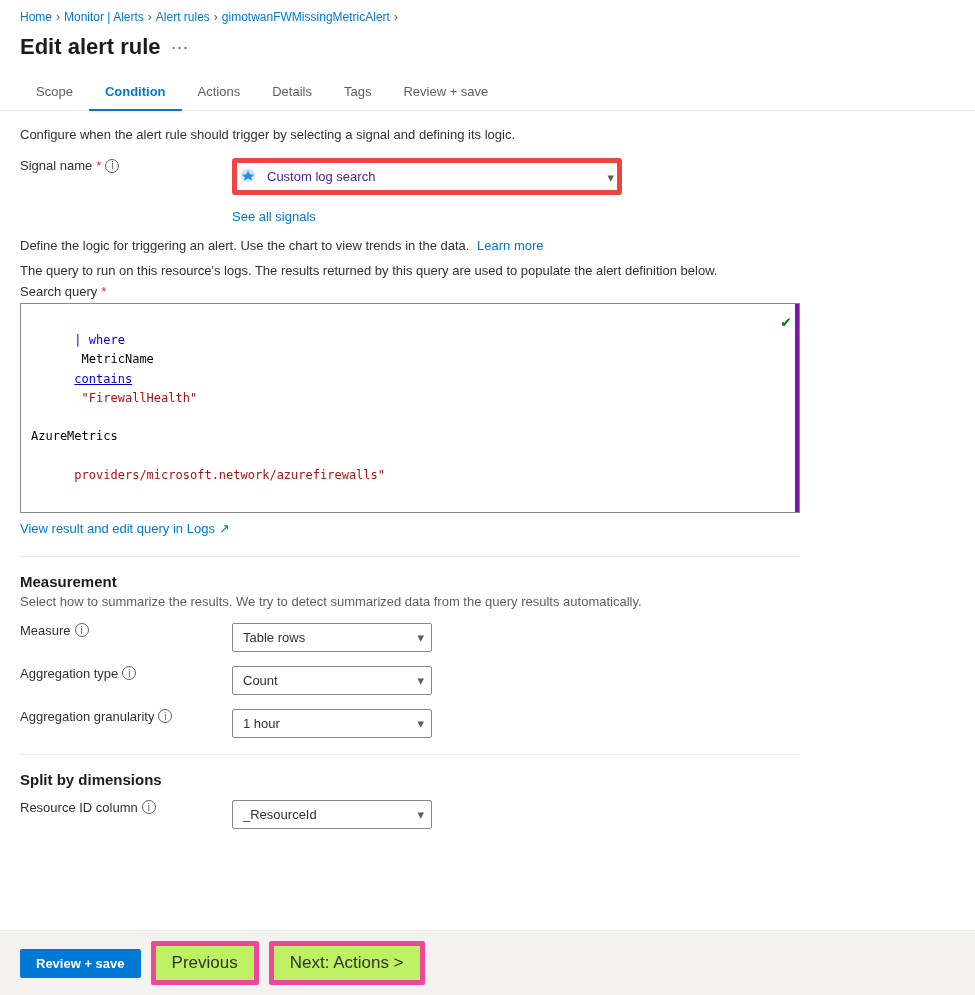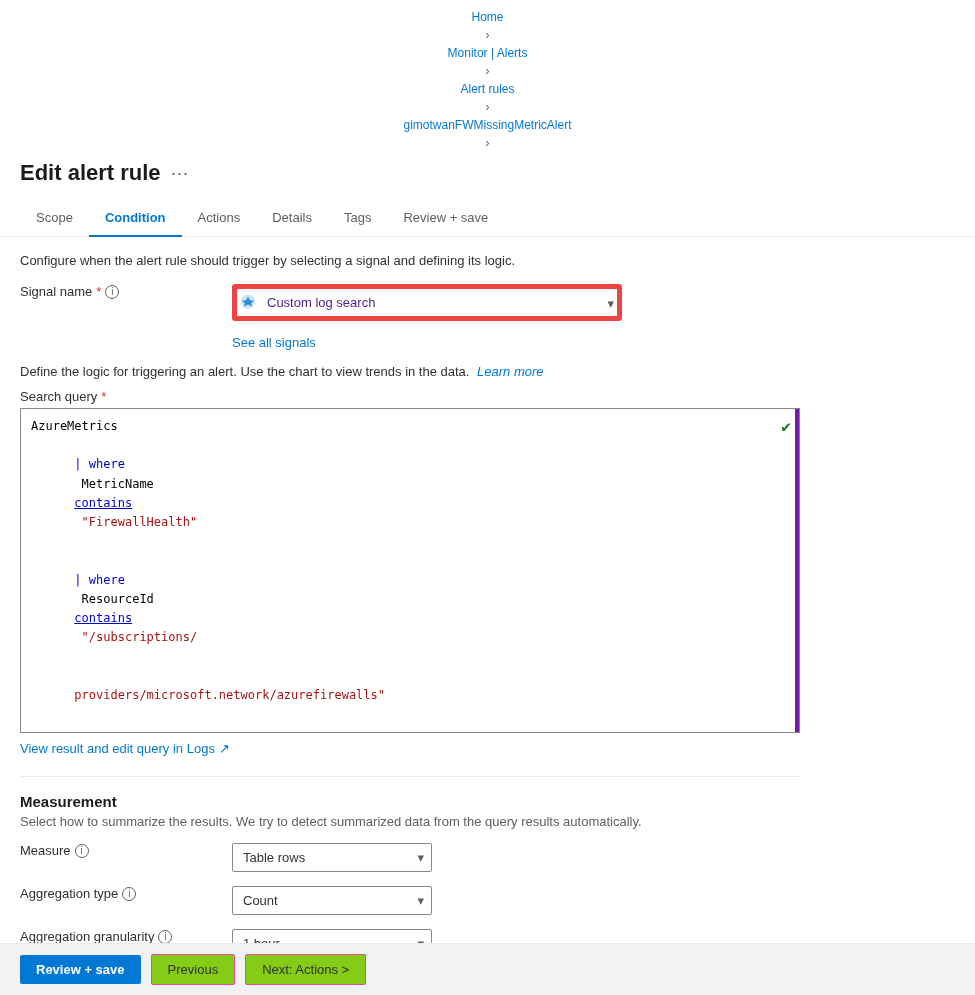--- a/index.html
+++ b/index.html
@@ -1,18 +1,18 @@
 <!DOCTYPE html>
 <html><head>
   <meta charset="utf-8">
   <style>
     * { box-sizing: border-box; margin: 0; padding: 0; }
     body { font-family: 'Segoe UI', Arial, sans-serif; font-size: 13px; color: #333; background: #fff; }
     
-    .breadcrumb { display: flex; align-items: center; gap: 4px; padding: 10px 20px 6px; font-size: 12px; color: #0078d4; flex-direction: column; }
+    .breadcrumb { display: flex; align-items: center; gap: 4px; padding: 10px 20px 6px; font-size: 12px; color: #0078d4; }
     .breadcrumb span { color: #605e5c; }
     .breadcrumb a { color: #0078d4; text-decoration: none; }
     .breadcrumb .sep { color: #605e5c; }
     
     .page-header { display: flex; align-items: center; gap: 10px; padding: 4px 20px 14px; }
     .page-title { font-size: 22px; font-weight: 600; color: #1b1b1b; }
     .more-icon { color: #605e5c; cursor: pointer; font-size: 18px; }
     
     .tabs-bar { display: flex; gap: 0; padding: 0 20px; border-bottom: 1px solid #edebe9; margin-bottom: 0; }
     .tab-item { padding: 10px 16px; font-size: 13px; cursor: pointer; color: #605e5c; border-bottom: 2px solid transparent; margin-bottom: -1px; }
@@ -48,21 +48,21 @@
     
     .view-result-link { color: #0078d4; text-decoration: none; font-size: 13px; display: flex; align-items: center; gap: 4px; margin-bottom: 20px; cursor: pointer; }
     
     .section-title { font-size: 15px; font-weight: 600; color: #1b1b1b; margin-bottom: 4px; margin-top: 10px; }
     .section-sub { font-size: 13px; color: #605e5c; margin-bottom: 14px; }
     
     .split-section-title { font-size: 15px; font-weight: 600; color: #1b1b1b; margin-bottom: 12px; margin-top: 10px; }
     
     .footer-bar { position: fixed; bottom: 0; left: 0; right: 0; background: #f3f2f1; border-top: 1px solid #edebe9; padding: 10px 20px; display: flex; gap: 10px; align-items: center; z-index: 100; }
     .btn-primary { background: #0078d4; color: #fff; border: none; padding: 7px 16px; font-size: 13px; border-radius: 2px; cursor: pointer; font-weight: 600; }
-    .btn-secondary { background: #84cc16; color: #323130; border: 1px solid #ec4899; padding: 7px 16px; font-size: 13px; border-radius: 2px; cursor: pointer; }
+    .btn-secondary { background: #bef264; color: #323130; border: 5px solid #ec4899; padding: 7px 16px; font-size: 17px; border-radius: 2px; cursor: pointer; }
     
     .resource-select { min-width: 200px; }
     .resource-select select { min-width: 200px; }
     
     .scrollable-content { padding-bottom: 70px; overflow-y: auto; }
     
     .signal-dropdown-wrap { position: relative; display: inline-flex; align-items: center; }
     .signal-dropdown-wrap select { min-width: 390px; padding-left: 30px; appearance: none; border: 5px solid #ef4444; border-radius: 3px; padding-top: 6px; padding-bottom: 6px; padding-right: 32px; font-size: 13px; color: #4c1d95; background: #fff; cursor: pointer; }
     .signal-icon-svg { position: absolute; left: 8px; top: 50%; transform: translateY(-50%); pointer-events: none; }
     .signal-chevron { position: absolute; right: 8px; top: 50%; transform: translateY(-50%); pointer-events: none; color: #605e5c; }
@@ -120,43 +120,38 @@
       <span class="signal-chevron">▾</span>
     </div>
   </div>
 
   <div style="margin-left: 212px; margin-bottom: 14px;" class="see-all-link">
     <a>See all signals</a>
   </div>
 
   <p class="define-logic-text">
     <span>Define the logic for triggering an alert. Use the chart to view trends in the data.</span>
-    <a style="color:#0078d4;text-decoration:none;margin-left:4px;font-style:italic;">Learn more</a>
+    <a style="color:#0078d4;text-decoration:none;margin-left:4px;">Learn more</a>
   </p>
 
+  <p class="query-desc">The query to run on this resource's logs. The results returned by this query are used to populate the alert definition below.</p>
 
   <div class="search-query-label">
     <span>Search query</span>
     <span class="required-star">*</span>
   </div>
 
   <div class="query-editor">
-    <div class="query-line"><span style="color:#000;">AzureMetrics</span></div>
     <div class="query-line">
       <span style="color:#0000cd;">| where</span>
       <span style="color:#000;"> MetricName </span>
       <span style="color:#0000cd;text-decoration:underline;">contains</span>
       <span style="color:#a31515;"> "FirewallHealth"</span>
     </div>
-    <div class="query-line">
-      <span style="color:#0000cd;">| where</span>
-      <span style="color:#000;"> ResourceId </span>
-      <span style="color:#0000cd;text-decoration:underline;">contains</span>
-      <span style="color:#a31515;"> "/subscriptions/</span>
-    </div>
+    <div class="query-line"><span style="color:#000;">AzureMetrics</span></div>
     <div class="query-line">
       <span style="color:#a31515;">providers/microsoft.network/azurefirewalls"</span>
     </div>
     <span class="green-check">✔</span>
     <div class="purple-bar"></div>
   </div>
 
   <div style="margin-bottom:20px;">
     <a class="view-result-link">
       <span>View result and edit query in Logs</span>

